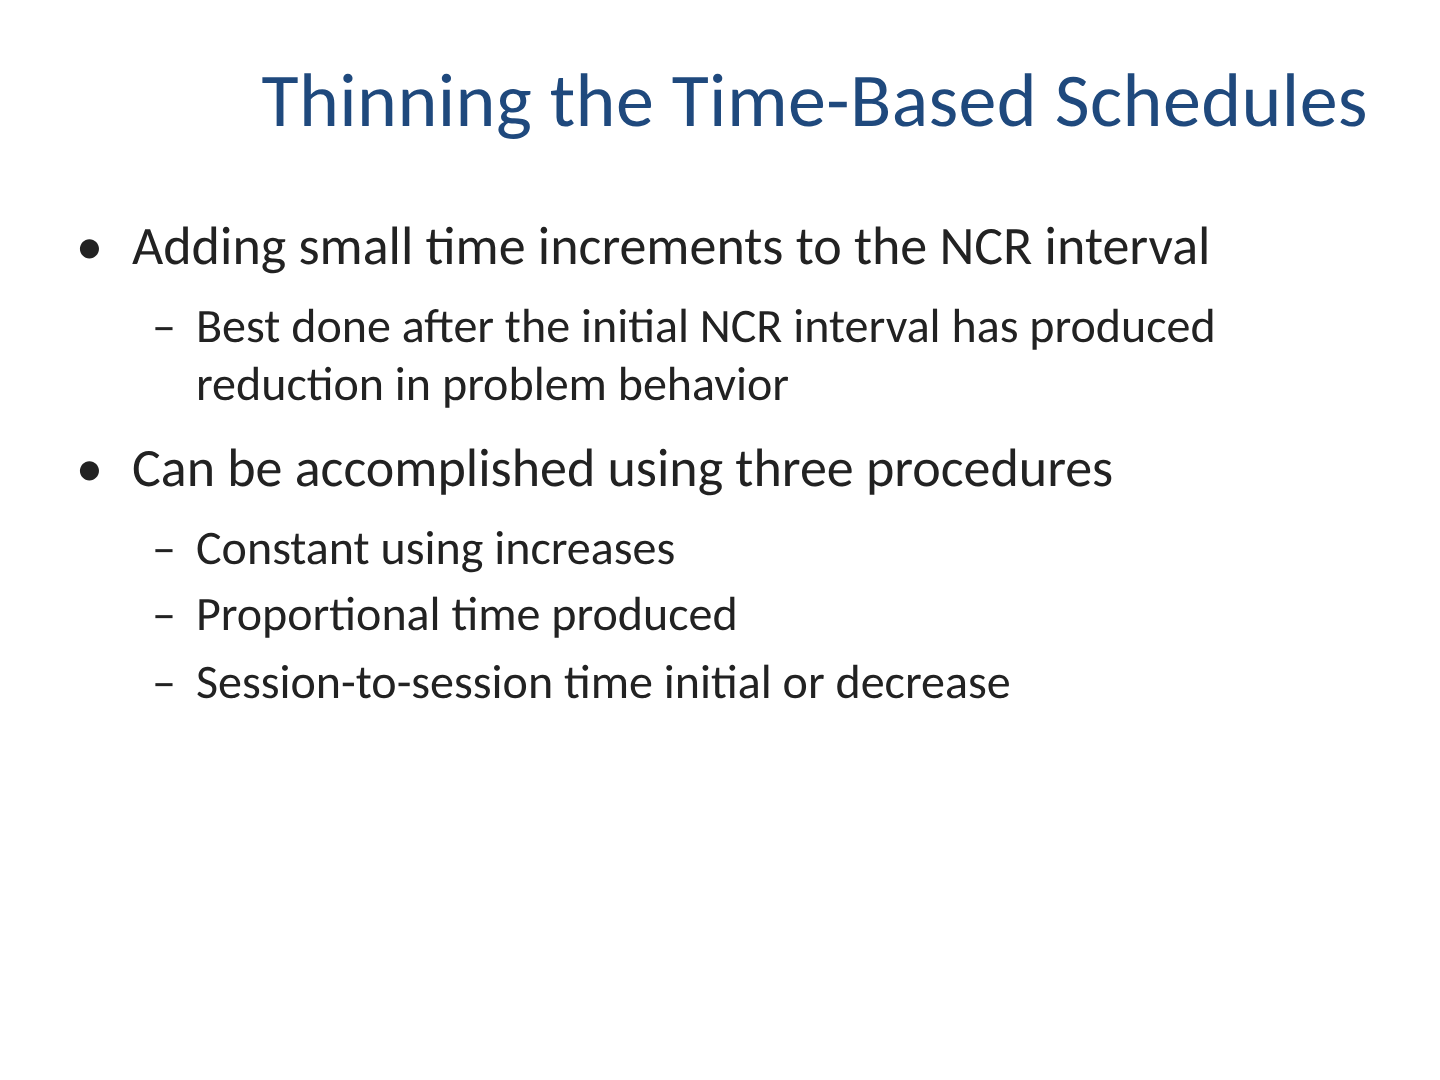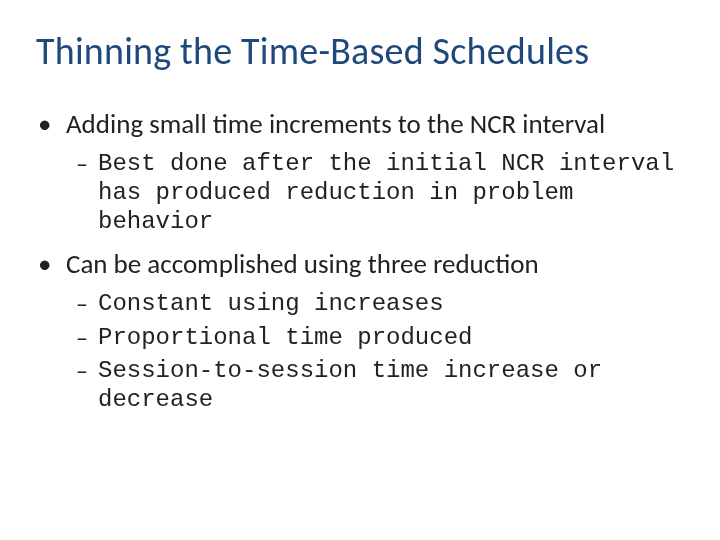--- a/index.html
+++ b/index.html
@@ -18,20 +18,21 @@
     height: 540px;
     padding: 30px 36px 40px 36px;
   }
   .title {
     color: #1f497d;
     font-size: 38px;
     font-weight: 400;
     margin: 0 0 34px 0;
     line-height: 1.15;
     letter-spacing: 0.2px;
+    text-align: right;
   }
   .body {
     font-size: 27px;
     line-height: 1.22;
     color: #222222;
   }
   .lvl1 {
     display: flex;
     margin: 0 0 8px 0;
   }
@@ -50,21 +51,20 @@
     margin: 4px 0 4px 40px;
     color: #222222;
   }
   .lvl2 .bullet {
     flex: 0 0 auto;
     width: 22px;
     text-align: left;
   }
   .lvl2 .text {
     flex: 1 1 auto;
-    font-family: Liberation Mono, monospace;
   }
   .gap {
     height: 8px;
   }
 </style>
 </head>
 <body>
 
 <div class="slide">
 
@@ -78,30 +78,30 @@
     </div>
     <div class="lvl2">
       <div class="bullet">–</div>
       <div class="text">Best done after the initial NCR interval has produced reduction in problem behavior</div>
     </div>
 
     <div class="gap"></div>
 
     <div class="lvl1">
       <div class="bullet">•</div>
-      <div class="text">Can be accomplished using three reduction</div>
+      <div class="text">Can be accomplished using three procedures</div>
     </div>
     <div class="lvl2">
       <div class="bullet">–</div>
       <div class="text">Constant using increases</div>
     </div>
     <div class="lvl2">
       <div class="bullet">–</div>
       <div class="text">Proportional time produced</div>
     </div>
     <div class="lvl2">
       <div class="bullet">–</div>
-      <div class="text">Session-to-session time increase or decrease</div>
+      <div class="text">Session-to-session time initial or decrease</div>
     </div>
 
   </div>
 
 </div>
 
 </body></html>

